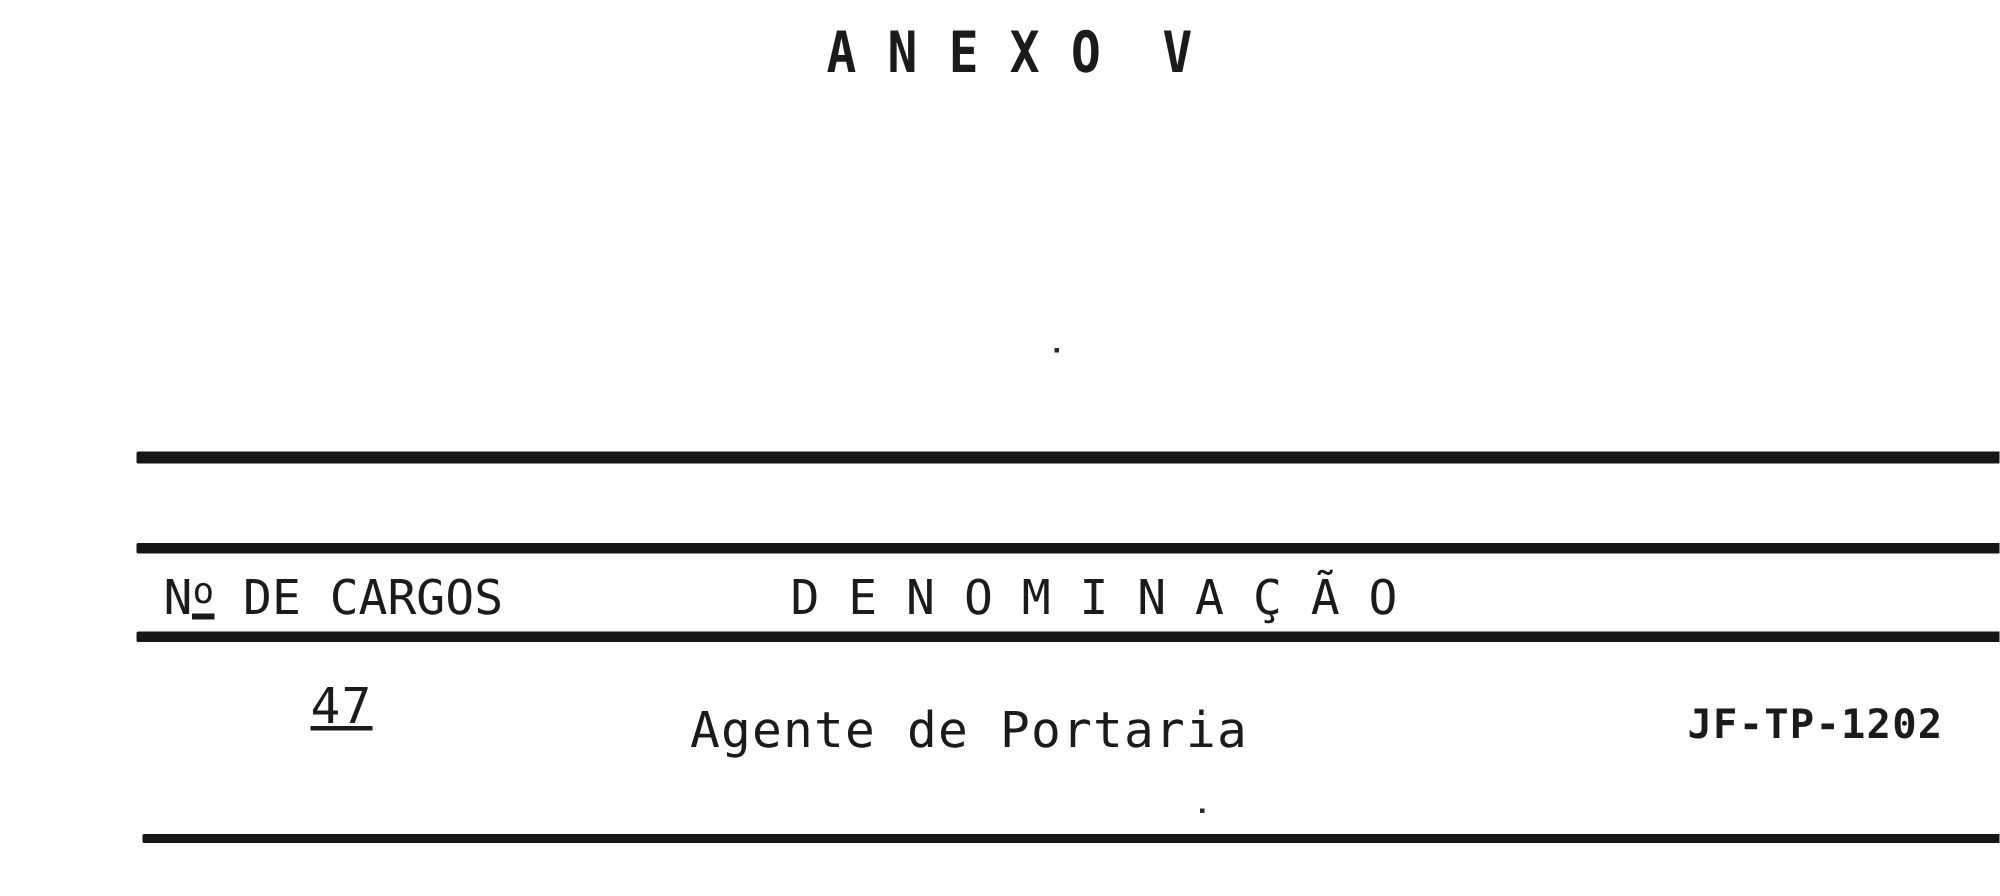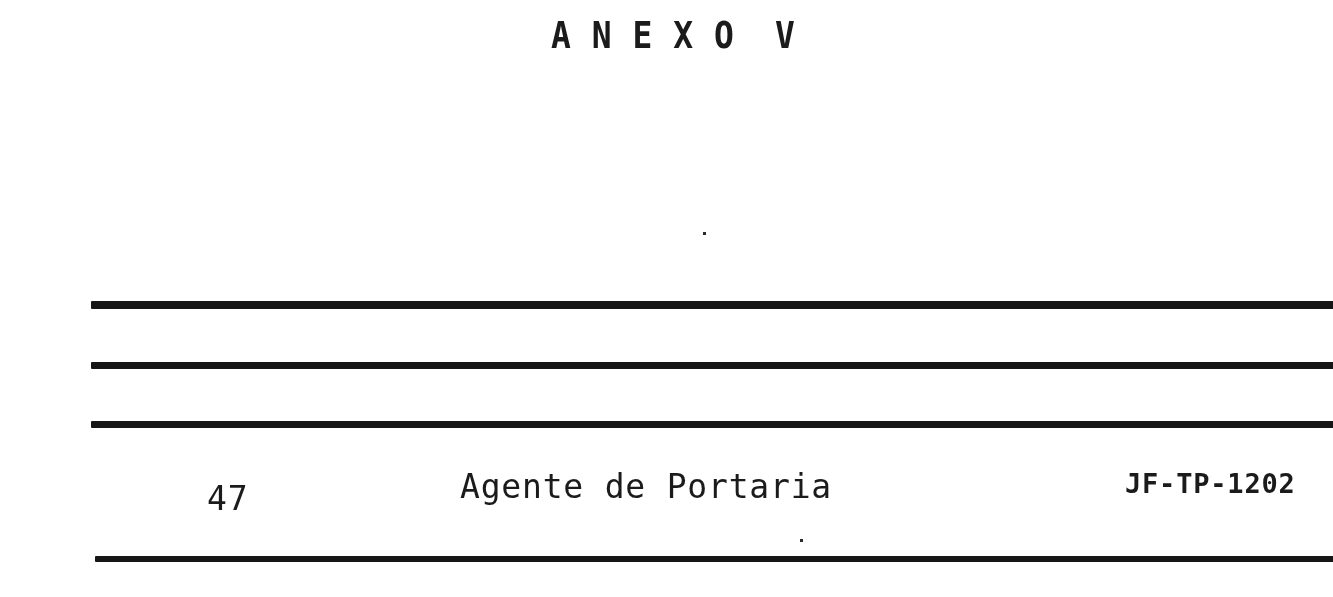--- a/index.html
+++ b/index.html
@@ -22,21 +22,21 @@
     transform: scaleY(1.15);
     transform-origin: left top;
   }
   .subtitle { left: 187px; top: 73px; font-size: 32px; letter-spacing: 0.6px; }
 
   .group-header { left: 63px;  top: 325px; font-size: 32px; letter-spacing: 0.4px; }
   .col-cargos   { left: 64px;  top: 382px; font-size: 32px; }
   .col-denom    { left: 482px; top: 382px; font-size: 32px; }
   .col-codigo   { left: 1112px;top: 382px; font-size: 32px; }
 
-  .cell-num    { left: 162px;  top: 482px; font-size: 33px; letter-spacing: 0.8px; }
+  .cell-num    { left: 162px;  top: 454px; font-size: 33px; letter-spacing: 0.8px; text-decoration: underline; }
   .cell-denom  { left: 415px;  top: 470px; font-size: 33px; letter-spacing: 0.8px; }
   .cell-codigo { left: 1080px; top: 470px; font-size: 27px; letter-spacing: 0.8px; font-weight: bold; }
 
   
   .ord {
     display: inline-block;
     position: relative;
     top: -0.30em;
     font-size: 0.75em;
     line-height: 1;
@@ -61,20 +61,22 @@
 
   <div class="t title">A N E X O  V</div>
 
 
   <div class="rule rule-1"></div>
   <div class="rule rule-2"></div>
   <div class="rule rule-3"></div>
   <div class="rule rule-4"></div>
 
 
+  <div class="t col-cargos"><span>N</span><span class="ord">o</span><span> DE CARGOS</span></div>
+  <div class="t col-denom">D E N O M I N A Ç Ã O</div>
 
   <div>
     <div class="t cell-num">47</div>
     <div class="t cell-denom">Agente de Portaria</div>
     <div class="t cell-codigo">JF-TP-1202</div>
   </div>
 
   <div class="speck speck-1"></div>
   <div class="speck speck-2"></div>
 

